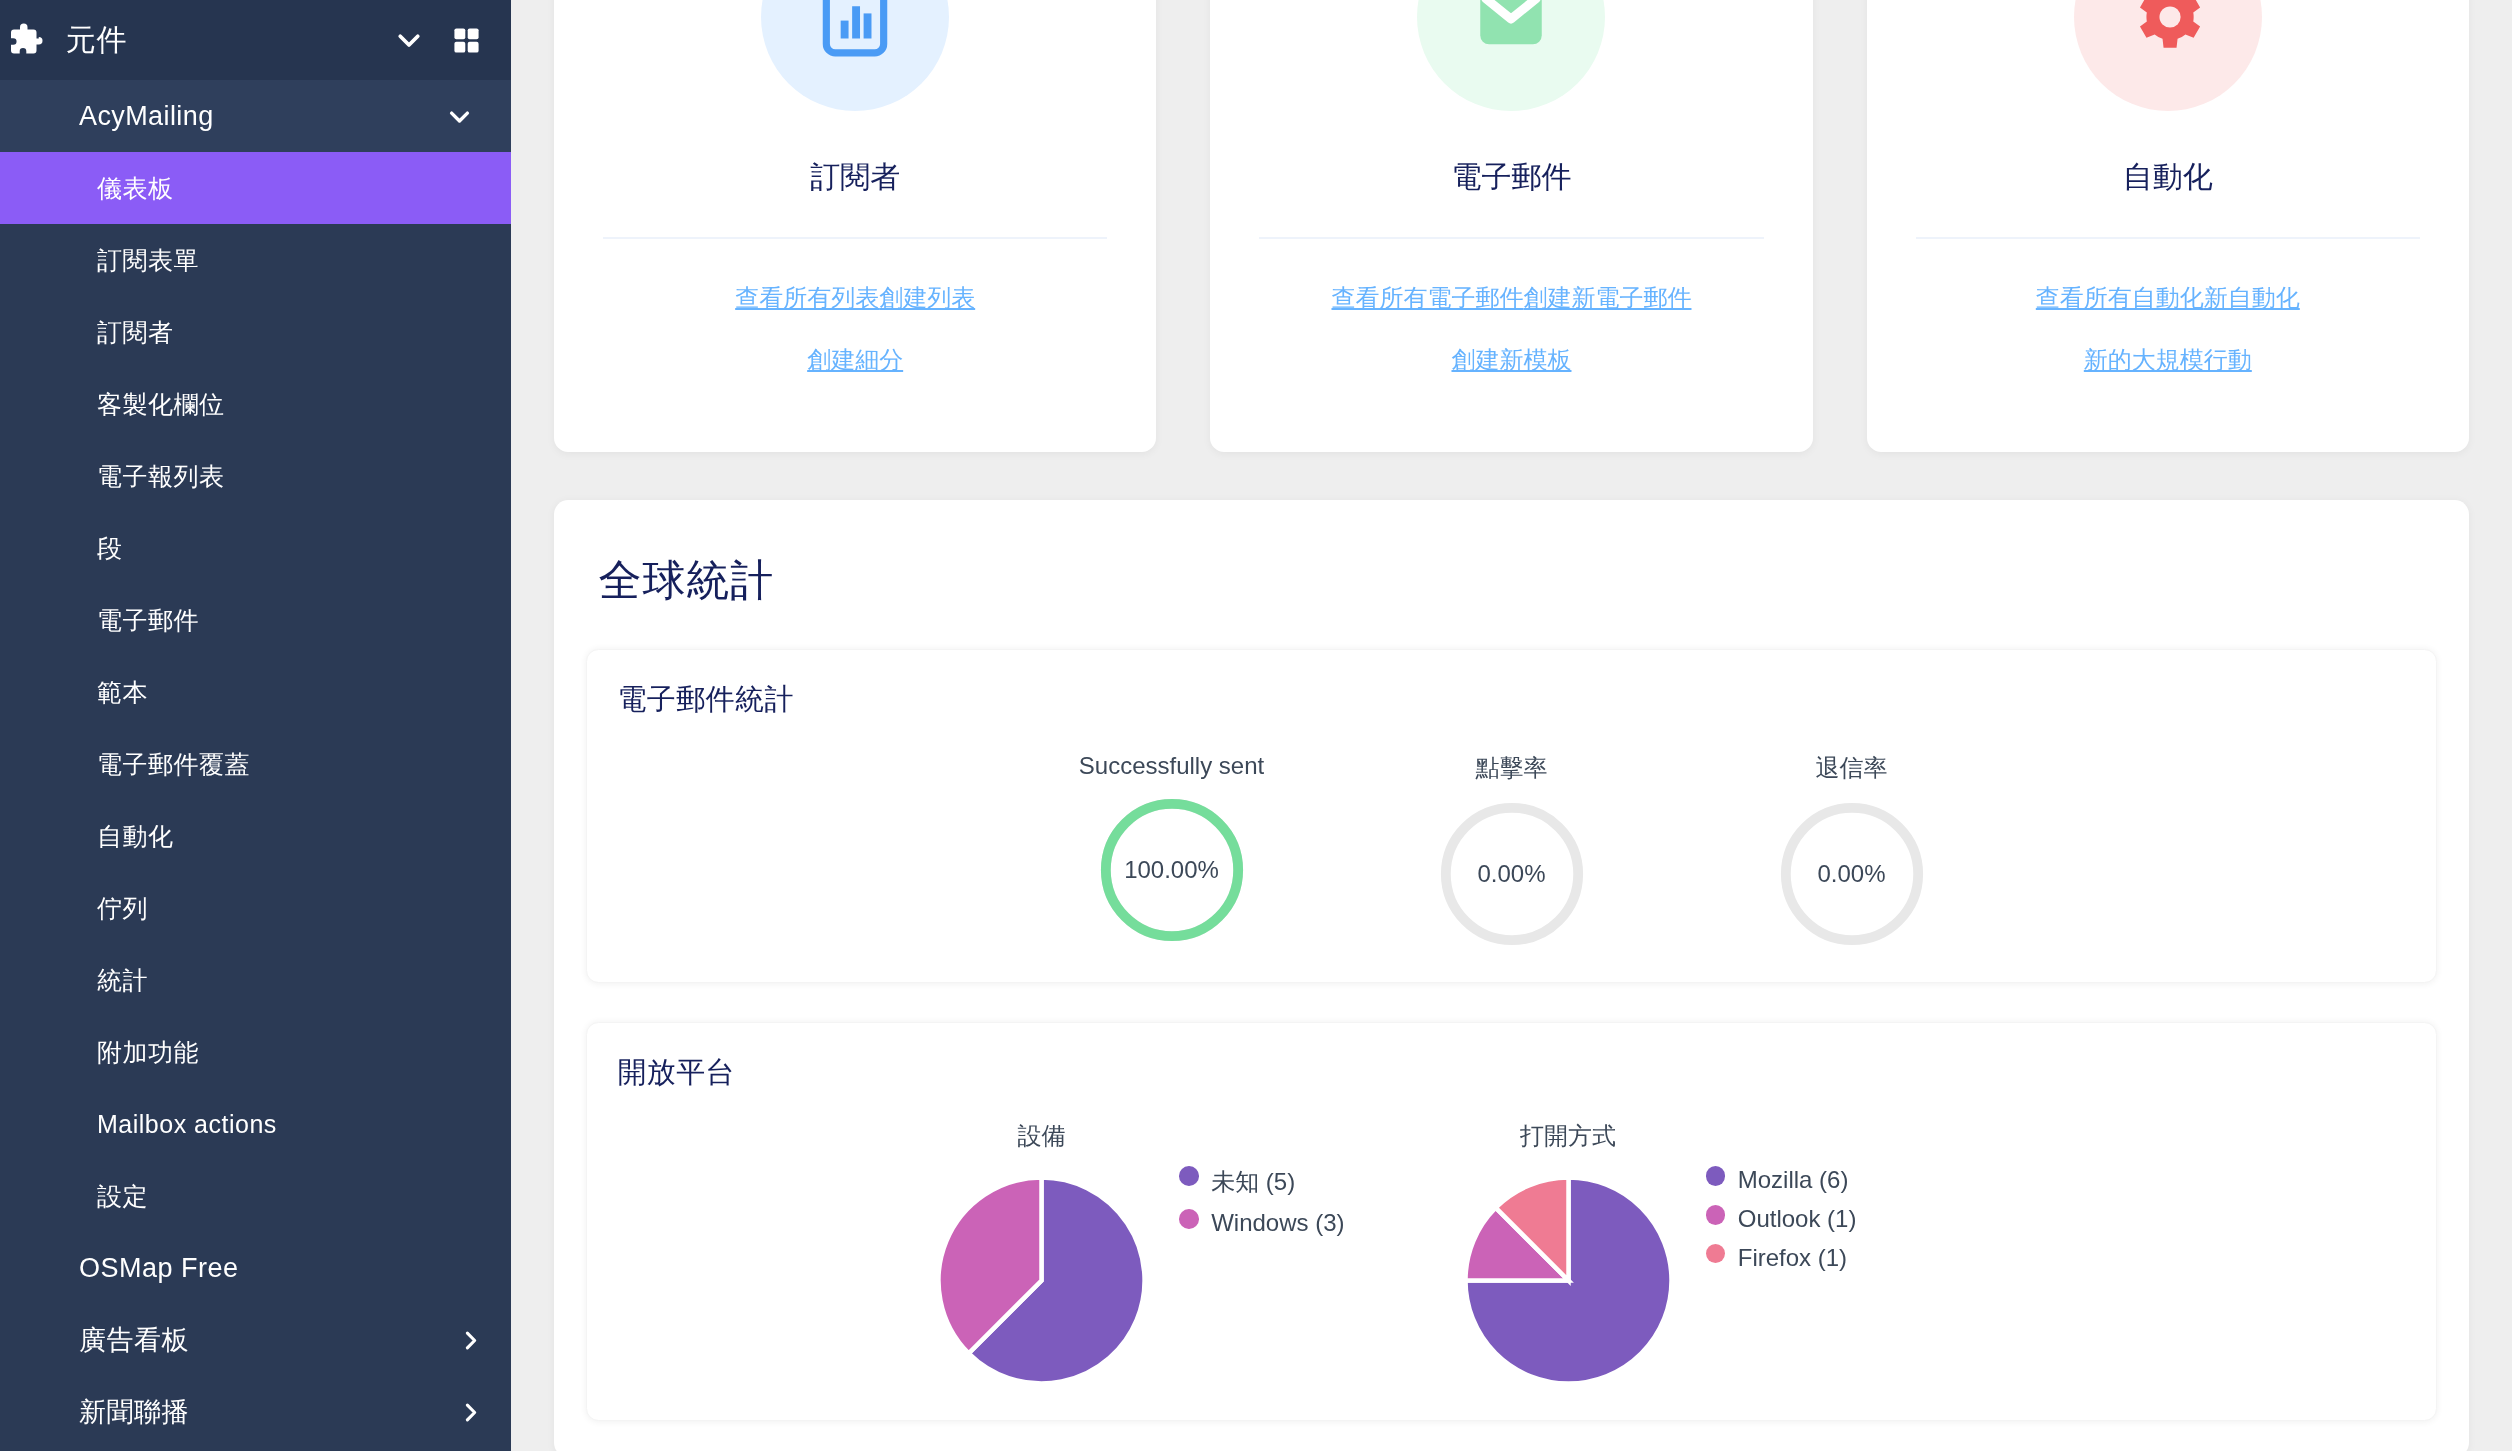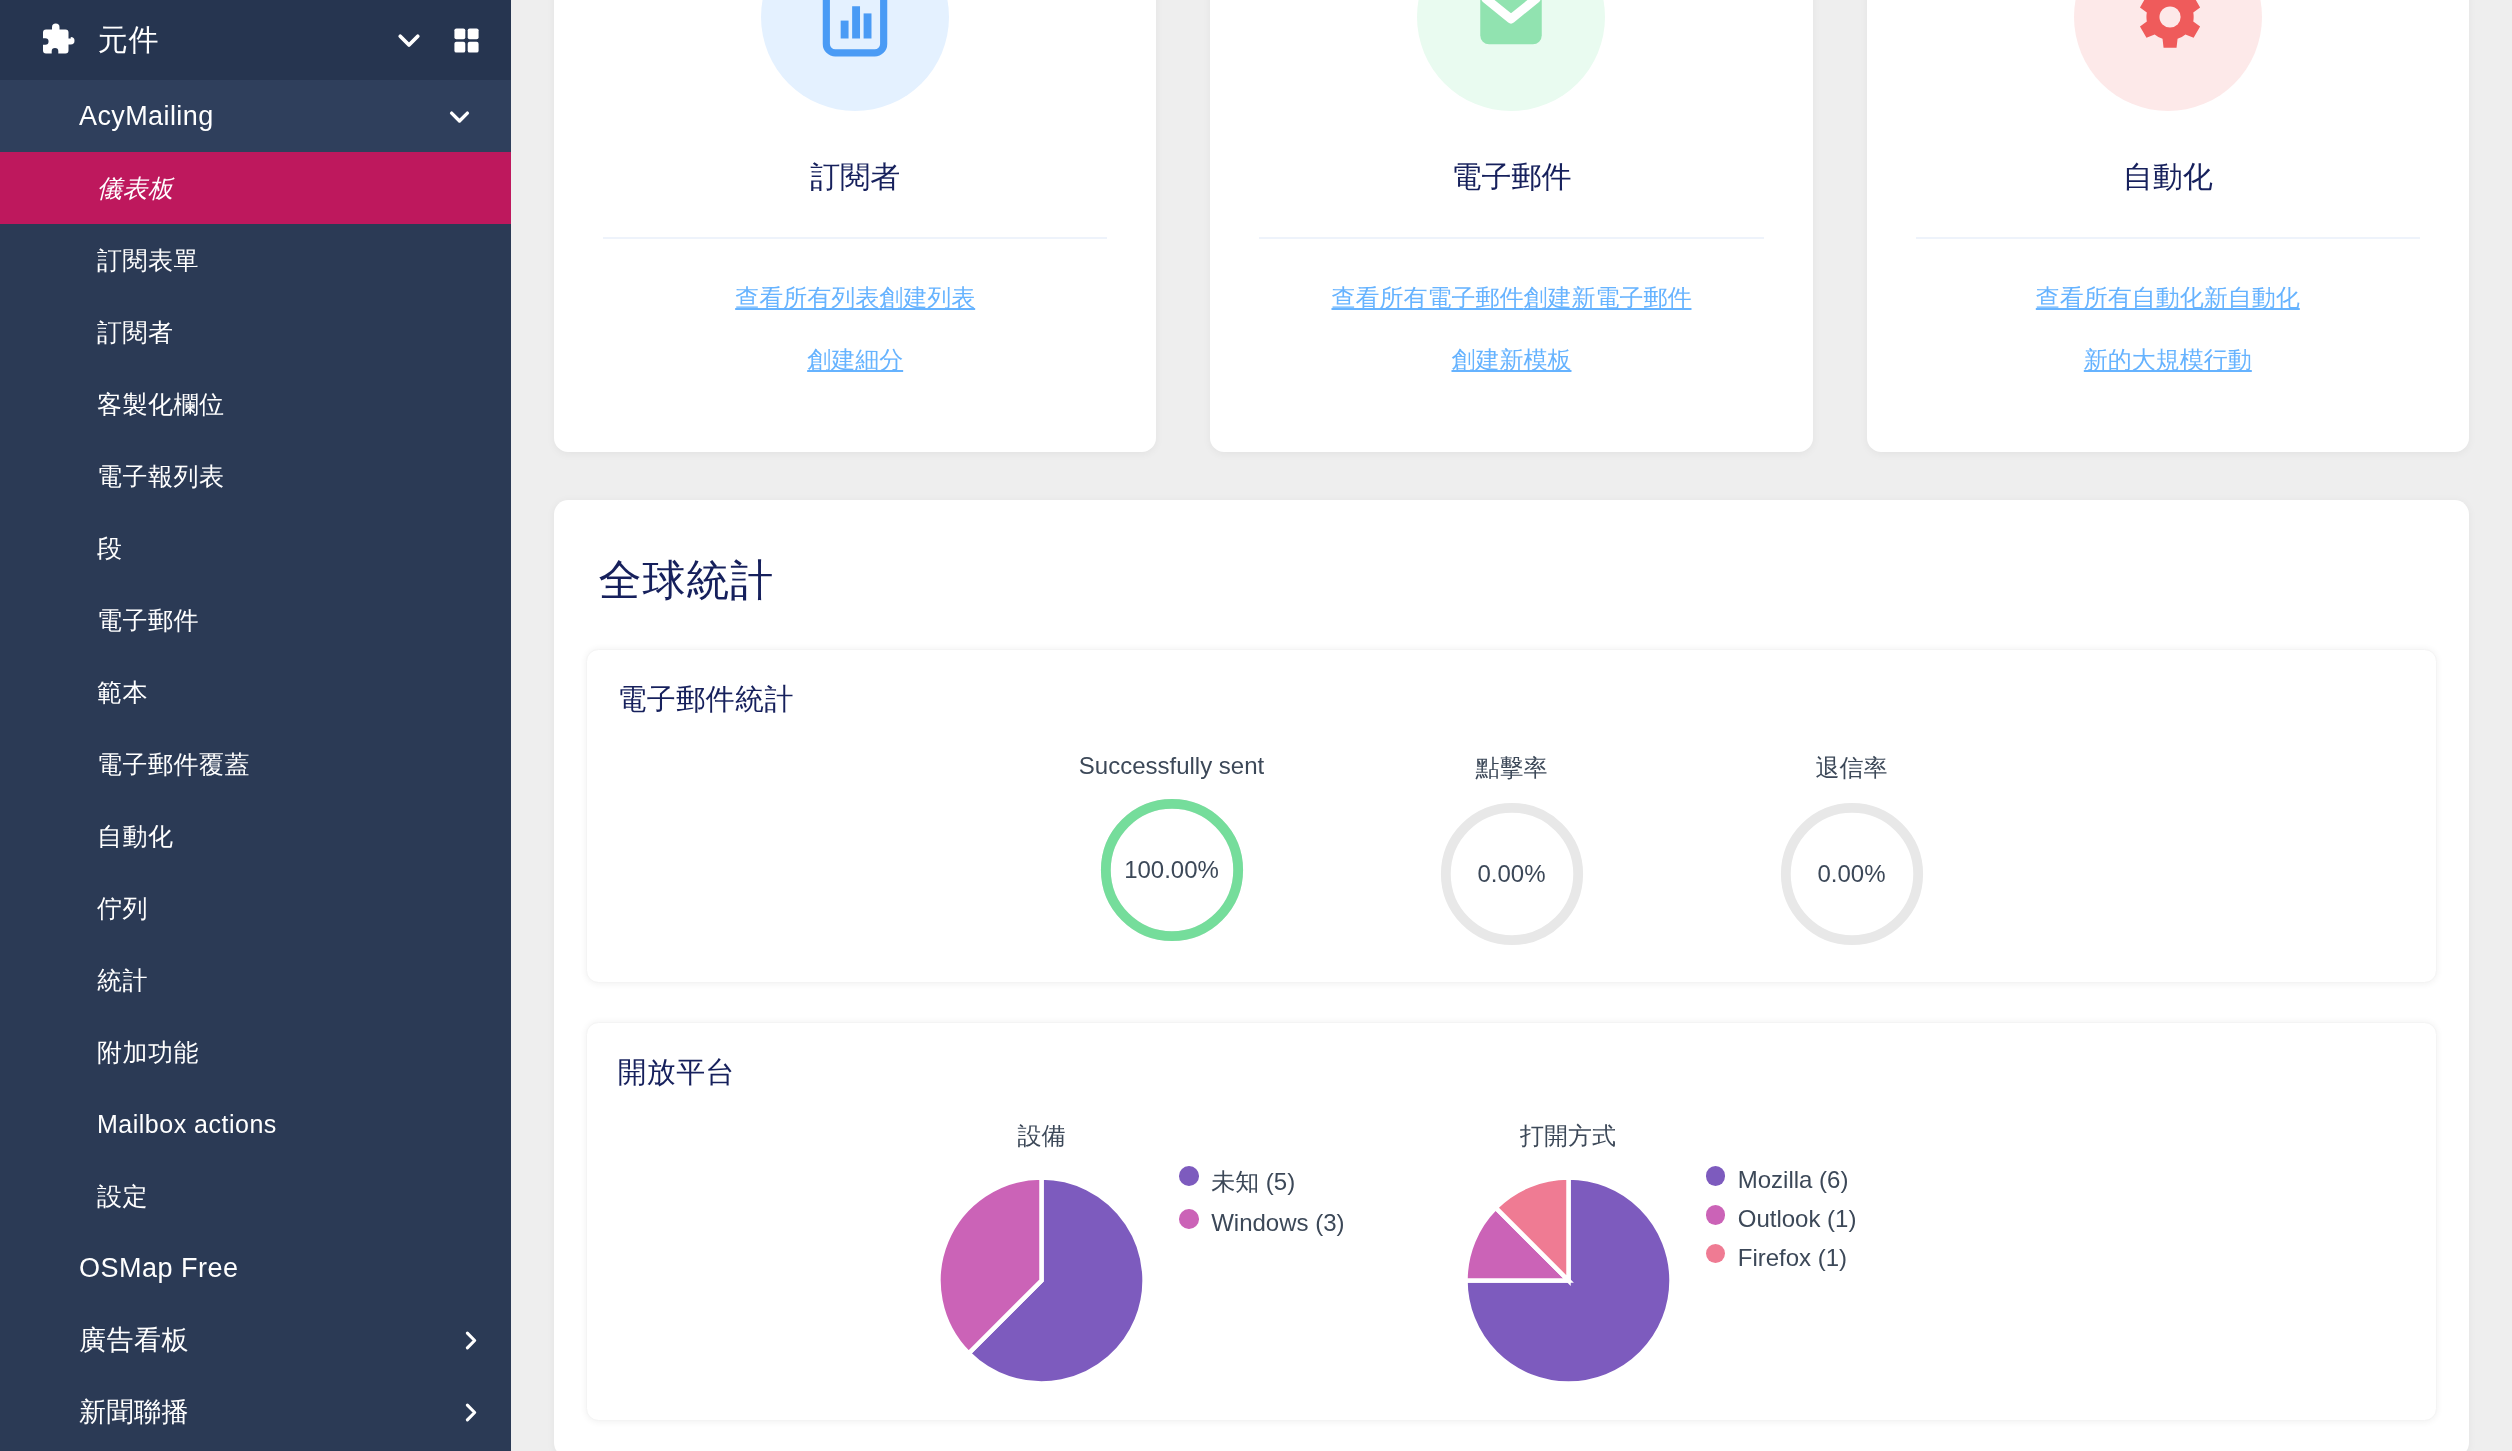--- a/index.html
+++ b/index.html
@@ -16,21 +16,21 @@
   .sidebar {
     width: 511px; min-width: 511px; height: 1452px;
     background: #2b3a55;
     color: #ffffff;
     overflow: hidden;
     position: relative;
   }
   .sb-header {
     height: 80px;
     display: flex; align-items: center;
-    padding: 0 27px 0 37px;
+    padding: 0 27px 0 5px;
     background: #263550;
   }
   .sb-header .puzzle { width: 41px; height: 41px; display:flex; align-items:center; justify-content:center; flex:none; }
   .sb-header .title {
     font-size: 30px; font-weight: 400; color: #fff;
     margin-left: 19.7px; flex: 1; letter-spacing: 0.9px;
   }
   .sb-header .chev, .sb-header .grid { flex:none; display:flex; align-items:center; justify-content:center; }
   .sb-header .chev { width: 39px; height: 39px; margin-right: 19.7px; }
   .sb-header .grid { width: 36px; height: 36px; }
@@ -45,21 +45,21 @@
   .sb-group-title .lbl { letter-spacing: 0.4px; }
 
   .sb-item {
     height: 72px; display: flex; align-items: center;
     padding-left: 97px; padding-right: 27px;
     font-size: 25px; color: #fff;
     letter-spacing: 0.5px;
     justify-content: space-between;
   }
   .sb-item.sub { padding-left: 97px; }
-  .sb-item.active { background: #be185d; font-style: italic; }
+  .sb-item.active { background: #8b5cf6; }
   .sb-item.toplevel { padding-left: 79px; font-size: 27px; }
 
   .chev-right { width: 27px; height: 27px; display:flex; align-items:center; justify-content:center; }
 
   
   .main {
     flex: 1; height: 1452px;
     background: #eeeeee;
     padding: 0 43px;
     overflow: hidden;

